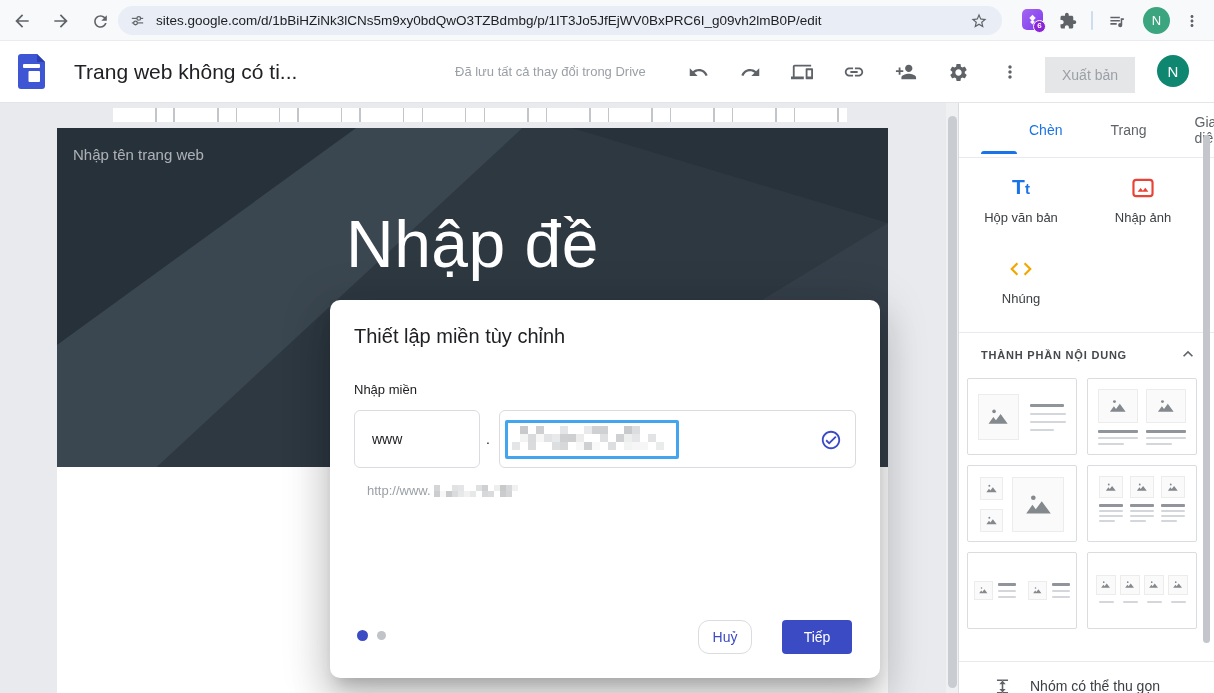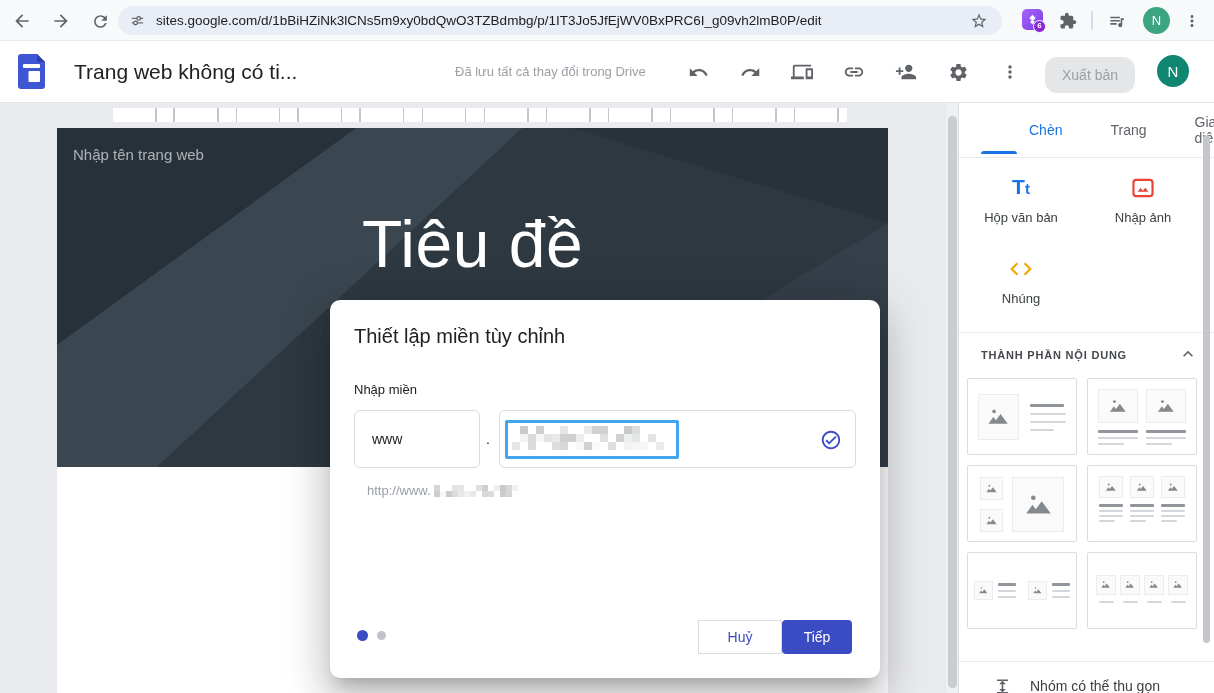--- a/index.html
+++ b/index.html
@@ -24,21 +24,21 @@
   .sep-v{position:absolute;left:1091px;top:11px;width:2px;height:19px;background:#cfdcf0;border-radius:1px;}
   .chrome-avatar{position:absolute;left:1143px;top:7px;width:27px;height:27px;border-radius:50%;background:#3aa57f;
                  color:#fff;font-size:13px;font-weight:500;display:flex;align-items:center;justify-content:center;}
 
   
   .appbar{position:absolute;left:0;top:41px;width:1214px;height:62px;background:#fff;border-bottom:1px solid #e3e5e8;}
   .sites-logo{position:absolute;left:18px;top:13px;}
   .site-title{position:absolute;left:74px;top:0;height:62px;line-height:62px;font-size:21px;color:#202124;white-space:nowrap;}
   .save-status{position:absolute;left:455px;top:0;height:62px;line-height:62px;font-size:13px;color:#9aa0a6;}
   .tool-btn{position:absolute;top:19px;width:24px;height:24px;display:flex;align-items:center;justify-content:center;}
-  .publish-btn{position:absolute;left:1045px;top:16px;width:90px;height:36px;border-radius:12px;background:#e5e6e8;
+  .publish-btn{position:absolute;left:1045px;top:16px;width:90px;height:36px;border-radius:0;background:#e5e6e8;
                color:#9ba0a6;font-size:14px;font-weight:500;display:flex;align-items:center;justify-content:center;}
   .app-avatar{position:absolute;left:1157px;top:14px;width:32px;height:32px;border-radius:50%;background:#0f866f;
               color:#fff;font-size:15px;font-weight:500;display:flex;align-items:center;justify-content:center;}
 
   
   .workspace{position:absolute;left:0;top:103px;width:946px;height:684px;background:#e9eaee;padding-left:16px;}
   .ruler{position:absolute;left:113px;top:5px;width:734px;height:14px;background:#fff;
          background-image:repeating-linear-gradient(90deg,transparent 0 42px,#c2c5ca 42px 43.5px,transparent 43.5px 60.5px,#c2c5ca 60.5px 62px);}
   .canvas{position:absolute;left:57px;top:25px;width:831px;height:565px;background:#fff;}
   .banner{position:absolute;left:0;top:0;width:831px;height:339px;background:#2d3841;overflow:hidden;}
@@ -62,21 +62,21 @@
   .dot-sep{position:absolute;left:156px;top:110px;height:58px;line-height:58px;font-size:14px;color:#202124;}
   .domain-box{position:absolute;left:169px;top:110px;width:357px;height:58px;border:1px solid #dadce0;border-radius:6px;background:#fff;}
   .selection{position:absolute;left:5px;top:9px;width:174px;height:39px;border:3px solid #42a5ee;border-radius:2px;
              padding:3px 0 0 4px;overflow:hidden;background:#fff;}
   .domain-check{position:absolute;right:13px;top:18px;}
   .helper{position:absolute;left:37px;top:183px;font-size:13px;color:#9aa0a6;display:flex;align-items:center;gap:3px;}
   .mosaic span{display:block;}
   .dlg-dots{position:absolute;left:27px;top:330px;display:flex;align-items:center;gap:9px;}
   .dot-a{width:11px;height:11px;border-radius:50%;background:#3b4bc4;}
   .dot-b{width:9px;height:9px;border-radius:50%;background:#c0c3c8;}
-  .btn-cancel{position:absolute;left:368px;top:320px;width:84px;height:34px;border:1px solid #dadce0;border-radius:0;
+  .btn-cancel{position:absolute;left:368px;top:320px;width:54px;height:34px;border:1px solid #dadce0;border-radius:11px;
               background:#fff;color:#3b4bc4;font-size:14px;font-weight:500;display:flex;align-items:center;justify-content:center;}
   .btn-next{position:absolute;left:452px;top:320px;width:70px;height:34px;border-radius:4px;background:#3b4bc4;
             color:#fff;font-size:14px;font-weight:500;display:flex;align-items:center;justify-content:center;}
 
   
   .sidebar{position:absolute;left:958px;top:103px;width:256px;height:590px;background:#fff;border-left:1px solid #dadce0;}
   .tabs{position:absolute;left:0;top:0;width:100%;height:54px;display:flex;align-items:center;
         justify-content:space-between;padding:0 18px 0 22px;font-size:14px;}
   .tab{color:#5f6368;margin-left:48px;}
   .tab.active{color:#1a73e8;font-weight:500;}
@@ -217,21 +217,21 @@
 
   <div class="workspace">
     <div class="ruler"></div>
     <div class="canvas">
       <div class="banner">
         <div class="bn bn-tl"></div>
         <div class="bn bn-light"></div>
         <div class="bn bn-rl"></div>
         <div class="bn bn-tr"></div>
         <div class="sitename-ph">Nhập tên trang web</div>
-        <div class="big-title">Tiêu đề</div>
+        <div class="big-title">Nhập đề</div>
       </div>
     </div>
   </div>
   <div class="main-scroll-track"></div>
   <div class="main-scroll-thumb"></div>
 
   <div class="sidebar">
     <div class="tabs">
       <span class="tab active">Chèn</span>
       <span class="tab">Trang</span>

